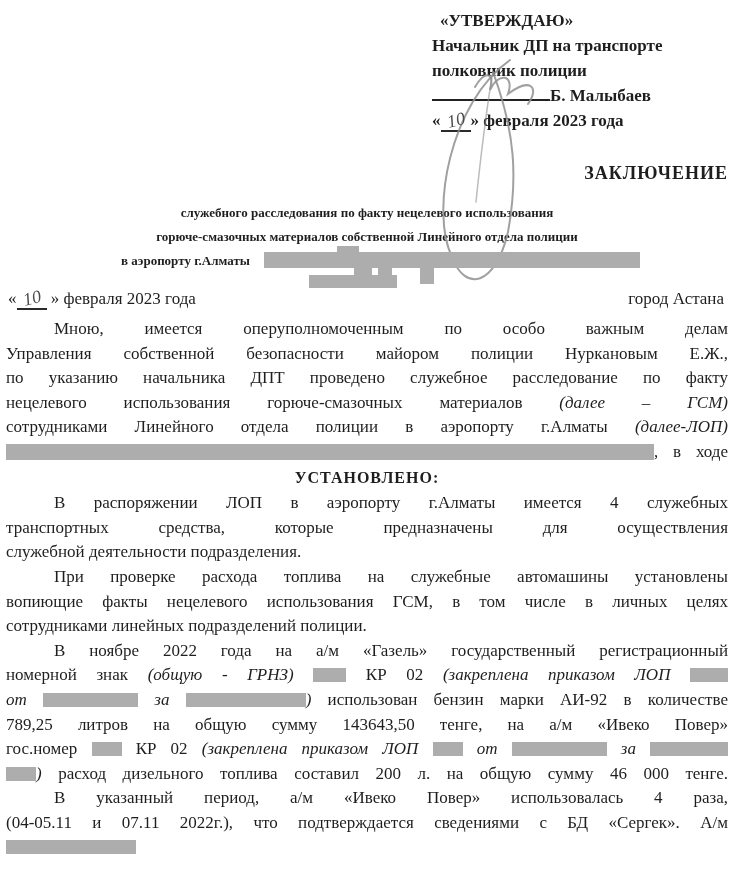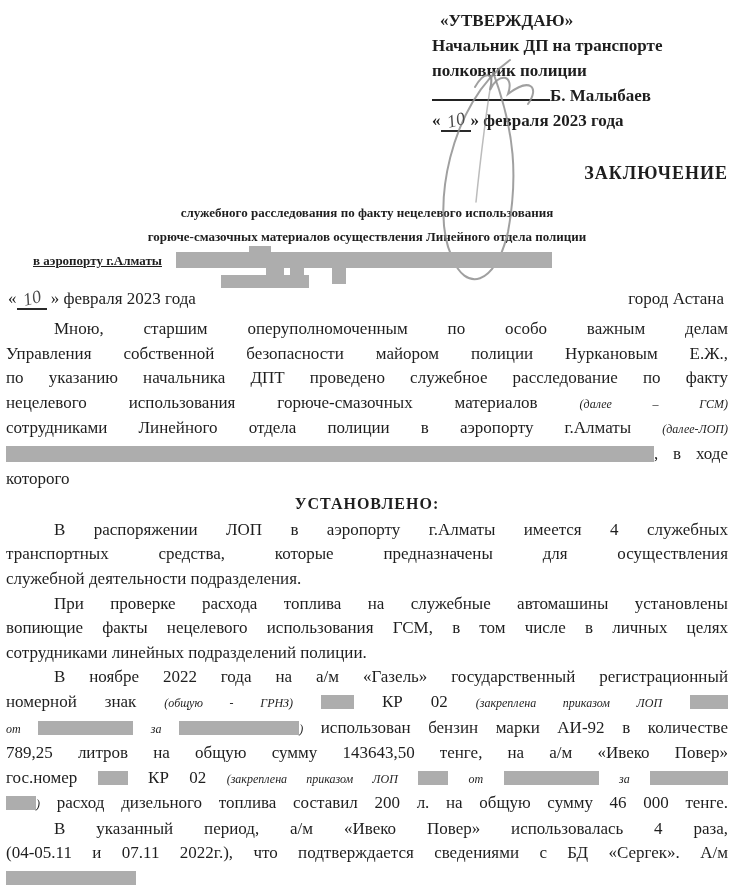--- a/index.html
+++ b/index.html
@@ -20,41 +20,41 @@
         transform:rotate(-14deg);font-size:18px;}
 
   
   .signature{position:absolute;left:390px;top:42px;pointer-events:none;}
 
   
   .doc-title{margin:30px 0 0 0;text-align:right;font-size:18px;font-weight:bold;
              letter-spacing:1px;}
   .subtitle{margin-top:17px;font-weight:bold;font-size:13px;line-height:24px;
             text-align:center;}
-  .sub3{text-align:left;padding-left:27px;text-decoration:underline;}
+  .sub3{text-align:center;padding-left:27px;}
 
   
   .redact{display:inline-block;background:#adadad;height:14px;vertical-align:-2px;}
   .main-redact{position:relative;width:376px;height:16px;margin-left:14px;
                vertical-align:-3px;}
   .n-abs{position:absolute;background:#adadad;}
   .w30{width:30px}.w33{width:33px}.w38{width:38px}.w75{width:78px}
   .w95{width:95px}.w120{width:120px}.w130{width:130px}
   .bigbar{width:648px;height:16px;vertical-align:-3px;}
 
   
   .dateline{display:flex;justify-content:space-between;font-size:17px;
             margin:16px 0 0 2px;padding-right:4px;}
 
   
   .bodytext{margin-top:7px;font-size:17px;line-height:24.6px;}
   .bline{text-align:justify;text-align-last:justify;}
   .bline.last{text-align-last:left;}
   .bline.firstline{text-indent:48px;}
-  .it{font-style:italic;font-size:12px;margin-top:44px;}
+  .it{font-style:italic;font-size:17px;margin-top:44px;}
   .established{text-align:center;text-align-last:center;font-weight:bold;
                font-size:16px;letter-spacing:1px;margin:1px 0;}
 </style>
 </head>
 <body>
 
 <div class="page">
 
   <svg class="signature" width="210" height="270" viewBox="0 0 210 270">
     <path d="M120 18 C 60 60, 40 170, 62 215 C 75 250, 105 245, 118 190 C 128 135, 125 90, 103 30" fill="none" stroke="#8f8f8f" stroke-width="2" stroke-linecap="round" opacity="0.85"></path>
@@ -67,45 +67,44 @@
     <div>Начальник ДП на транспорте</div>
     <div>полковник полиции</div>
     <div><span class="sig-underline"></span><span>Б. Малыбаев</span></div>
     <div><span>«</span><span class="hw-u"><span class="hw-t">10</span></span><span>» февраля 2023 года</span></div>
   </div>
 
   <div class="doc-title">ЗАКЛЮЧЕНИЕ</div>
 
   <div class="subtitle">
     <div>служебного расследования по факту нецелевого использования</div>
-    <div>горюче-смазочных материалов осуществления Линейного отдела полиции</div>
+    <div>горюче-смазочных материалов собственной Линейного отдела полиции</div>
     <div class="sub3"><span>в аэропорту г.Алматы</span><span class="redact main-redact">
         <span class="n-abs" style="left:73px;top:-6px;width:22px;height:7px"></span>
         <span class="n-abs" style="left:90px;top:15px;width:18px;height:8px"></span>
         <span class="n-abs" style="left:114px;top:15px;width:14px;height:8px"></span>
         <span class="n-abs" style="left:156px;top:16px;width:14px;height:16px"></span>
         <span class="n-abs" style="left:45px;top:23px;width:88px;height:13px"></span>
     </span></div>
   </div>
 
   <div class="dateline">
     <span><span>«</span><span class="hw-u"><span class="hw-t">10</span></span><span> » февраля 2023 года</span></span>
     <span>город Астана</span>
   </div>
 
   <div class="bodytext">
 
     <div>
-      <div class="bline firstline">Мною, старшим оперуполномоченным по особо важным делам</div>
+      <div class="bline firstline">Мною, имеется оперуполномоченным по особо важным делам</div>
       <div class="bline">Управления собственной безопасности майором полиции Нуркановым Е.Ж.,</div>
       <div class="bline">по указанию начальника ДПТ проведено служебное расследование по факту</div>
       <div class="bline"><span>нецелевого использования горюче-смазочных материалов</span> <span class="it">(далее – ГСМ)</span></div>
       <div class="bline"><span>сотрудниками Линейного отдела полиции в аэропорту г.Алматы</span> <span class="it">(далее-ЛОП)</span></div>
       <div class="bline"><span class="redact bigbar"></span><span>, в ходе</span></div>
-      <div class="bline last">которого</div>
     </div>
 
     <div class="established">УСТАНОВЛЕНО:</div>
 
     <div>
       <div class="bline firstline">В распоряжении ЛОП в аэропорту г.Алматы имеется 4 служебных</div>
       <div class="bline">транспортных средства, которые предназначены для осуществления</div>
       <div class="bline last">служебной деятельности подразделения.</div>
     </div>
 

